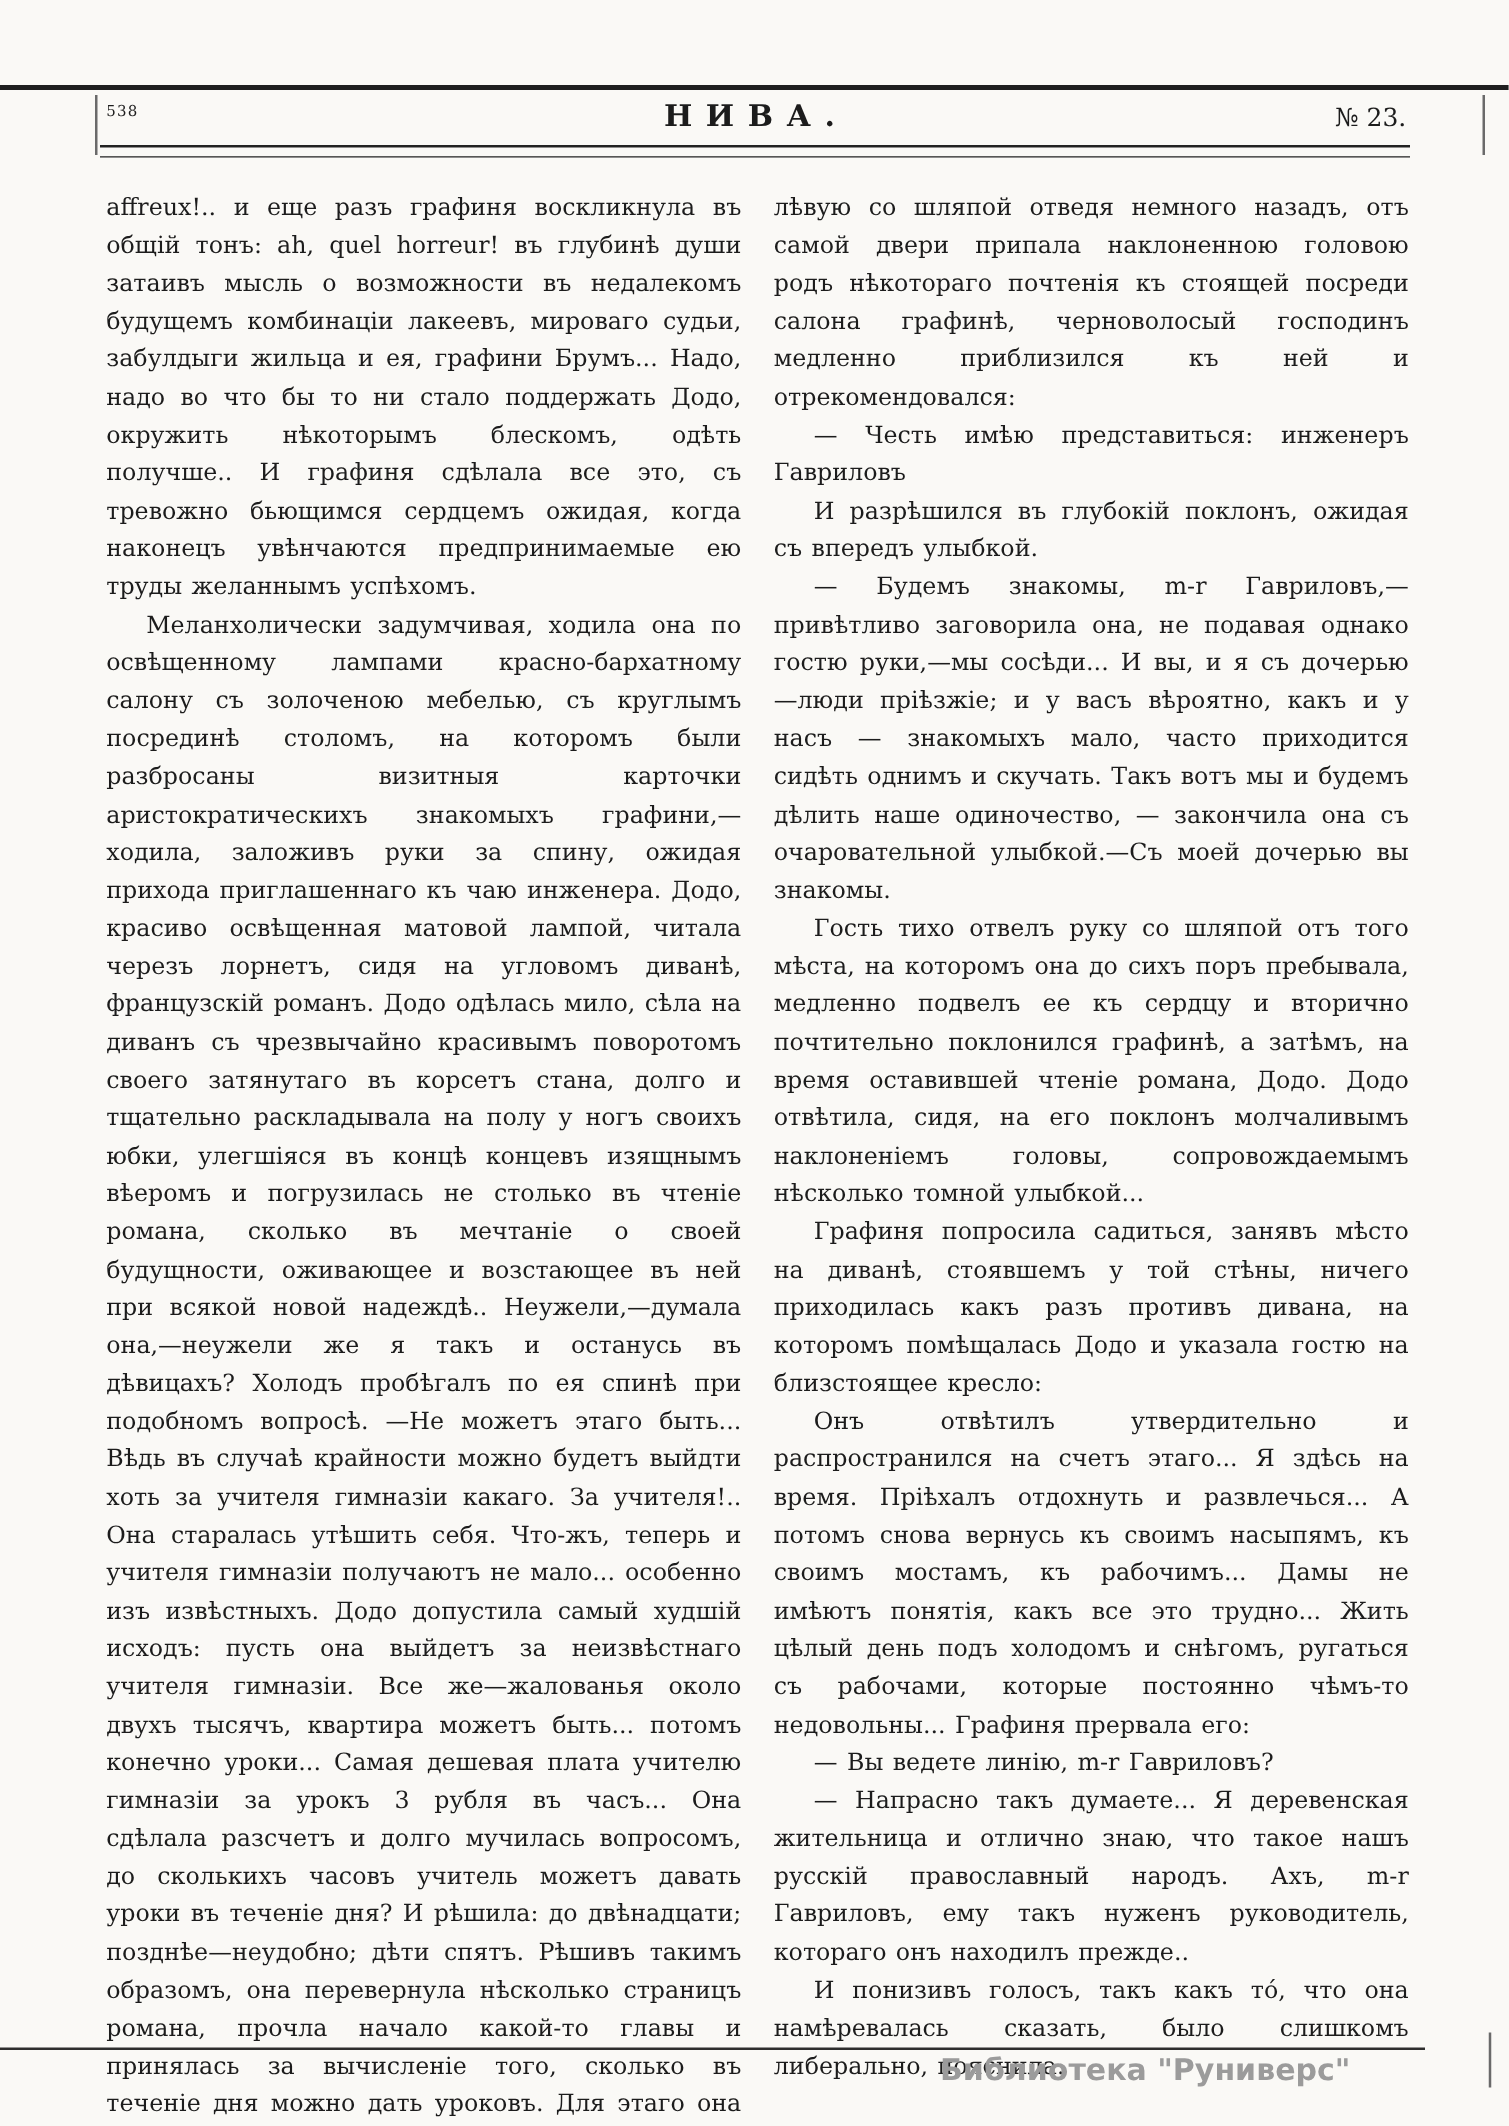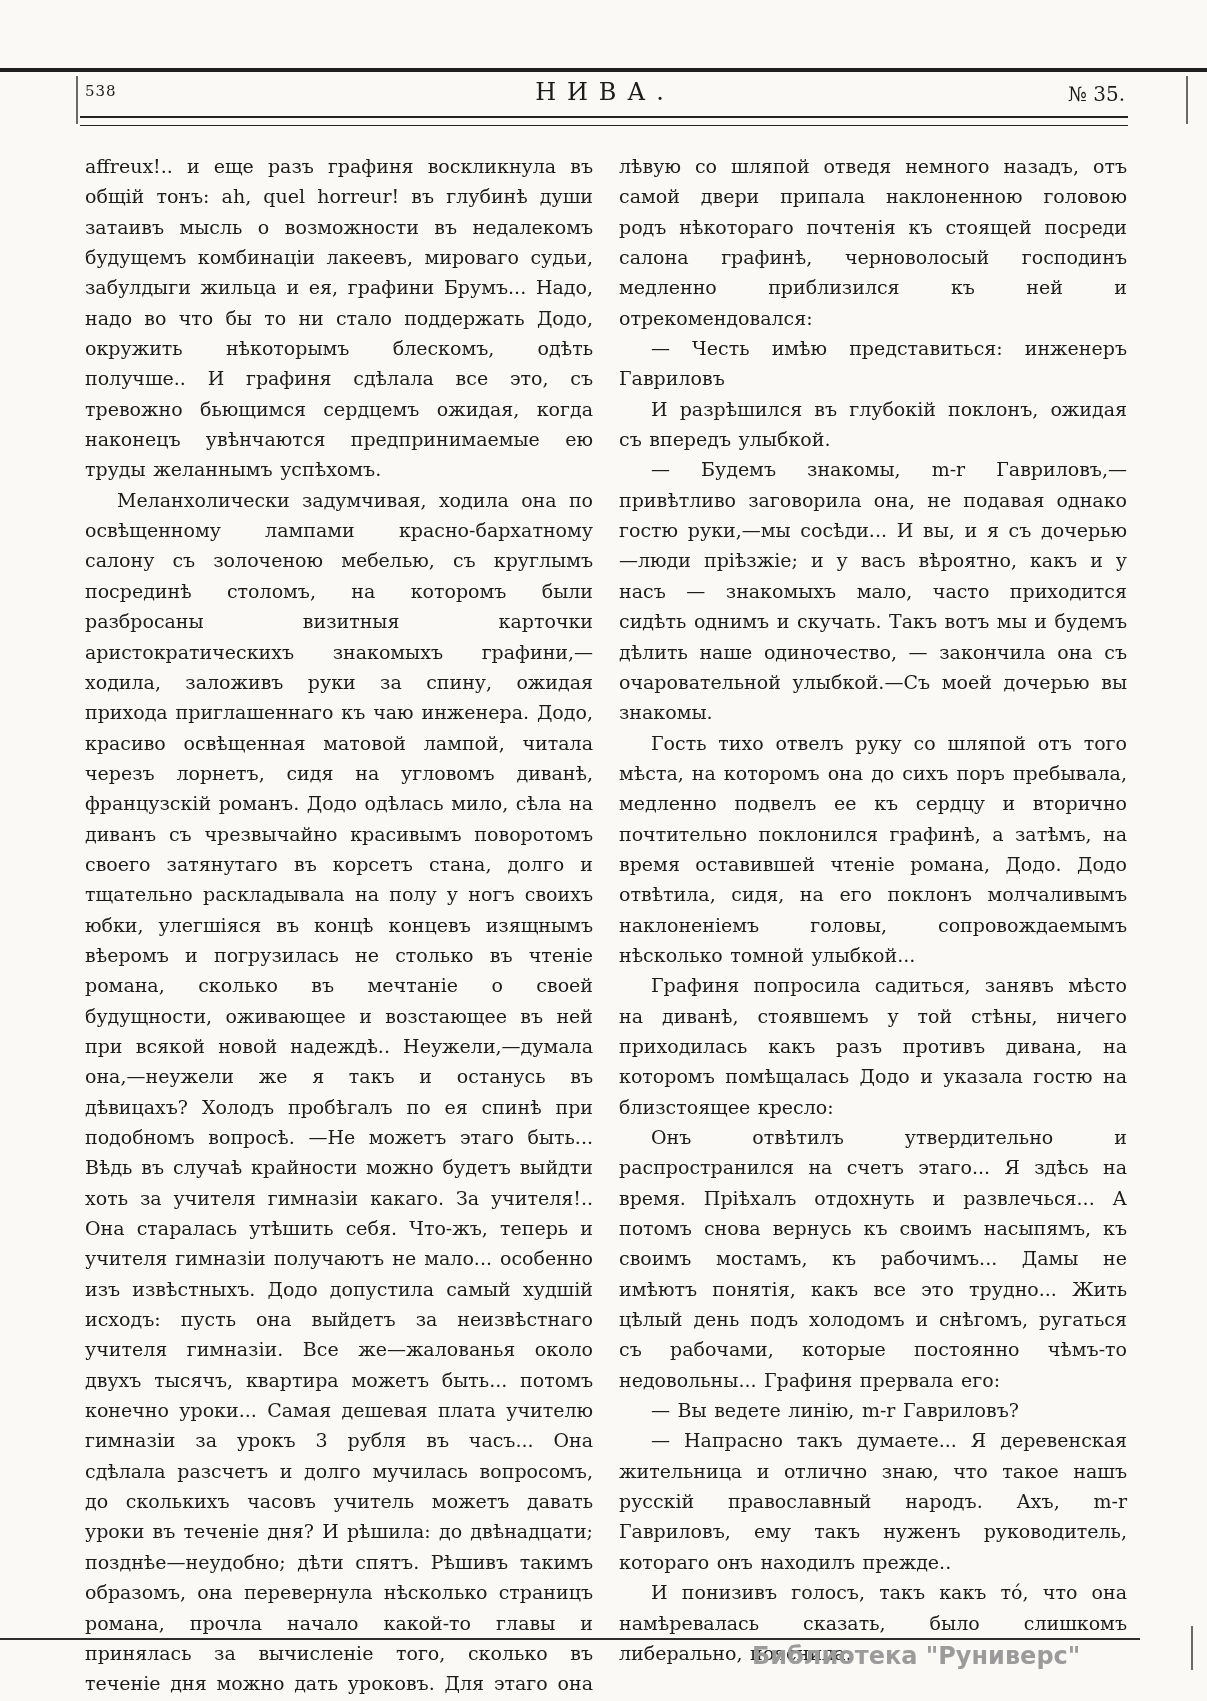--- a/index.html
+++ b/index.html
@@ -31,26 +31,26 @@
   .tick-bottom-right {
     position: absolute; left: 1191px; top: 1626px; width: 2px; height: 44px;
     background: #6a6a6a;
   }
   
   .header {
     position: absolute; left: 85px; top: 78px; width: 1040px; height: 34px;
   }
   .page-number {
     position: absolute; left: 0; top: 4px;
-    font-size: 15px; letter-spacing: 1px;
+    font-size: 12px; letter-spacing: 1px;
   }
   .journal-title {
     position: absolute; left: 0; right: 0; top: 0;
     text-align: center;
-    font-size: 24px; letter-spacing: 0.45em; font-weight: 400;
+    font-size: 24px; letter-spacing: 0.45em; font-weight: 700;
   }
   .issue-number {
     position: absolute; right: 0; top: 4px;
     font-size: 20px;
   }
   .rule-double {
     position: absolute; left: 80px; top: 116px; width: 1048px; height: 7px;
     border-top: 2px solid #222;
     border-bottom: 1px solid #222;
   }
@@ -80,21 +80,21 @@
 </head>
 <body>
 
 <div class="rule-top"></div>
 <div class="tick-left"></div>
 <div class="tick-right"></div>
 
 <div class="header">
   <span class="page-number">538</span>
   <span class="journal-title">НИВА.</span>
-  <span class="issue-number">№ 35.</span>
+  <span class="issue-number">№ 23.</span>
 </div>
 <div class="rule-double"></div>
 
 <div class="columns">
   <div class="col">
     <p class="first">affreux!.. и еще разъ графиня воскликнула въ общій тонъ: ah, quel horreur! въ глубинѣ души затаивъ мысль о возможности въ недалекомъ будущемъ комбинаціи лакеевъ, мироваго судьи, забулдыги жильца и ея, графини Брумъ... Надо, надо во что бы то ни стало поддержать Додо, окружить нѣкоторымъ блескомъ, одѣть получше.. И графиня сдѣлала все это, съ тревожно бьющимся сердцемъ ожидая, когда наконецъ увѣнчаются предпринимаемые ею труды желаннымъ успѣхомъ.</p>
     <p>Меланхолически задумчивая, ходила она по освѣщенному лампами красно-бархатному салону съ золоченою мебелью, съ круглымъ посрединѣ столомъ, на которомъ были разбросаны визитныя карточки аристократическихъ знакомыхъ графини,—ходила, заложивъ руки за спину, ожидая прихода приглашеннаго къ чаю инженера. Додо, красиво освѣщенная матовой лампой, читала черезъ лорнетъ, сидя на угловомъ диванѣ, французскій романъ. Додо одѣлась мило, сѣла на диванъ съ чрезвычайно красивымъ поворотомъ своего затянутаго въ корсетъ стана, долго и тщательно раскладывала на полу у ногъ своихъ юбки, улегшіяся въ концѣ концевъ изящнымъ вѣеромъ и погрузилась не столько въ чтеніе романа, сколько въ мечтаніе о своей будущности, оживающее и возстающее въ ней при всякой новой надеждѣ.. Неужели,—думала она,—неужели же я такъ и останусь въ дѣвицахъ? Холодъ пробѣгалъ по ея спинѣ при подобномъ вопросѣ. —Не можетъ этаго быть... Вѣдь въ случаѣ крайности можно будетъ выйдти хоть за учителя гимназіи какаго. За учителя!.. Она старалась утѣшить себя. Что-жъ, теперь и учителя гимназіи получаютъ не мало... особенно изъ извѣстныхъ. Додо допустила самый худшій исходъ: пусть она выйдетъ за неизвѣстнаго учителя гимназіи. Все же—жалованья около двухъ тысячъ, квартира можетъ быть... потомъ конечно уроки... Самая дешевая плата учителю гимназіи за урокъ 3 рубля въ часъ... Она сдѣлала разсчетъ и долго мучилась вопросомъ, до сколькихъ часовъ учитель можетъ давать уроки въ теченіе дня? И рѣшила: до двѣнадцати; позднѣе—неудобно; дѣти спятъ. Рѣшивъ такимъ образомъ, она перевернула нѣсколько страницъ романа, прочла начало какой-то главы и принялась за вычисленіе того, сколько въ теченіе дня можно дать уроковъ. Для этаго она вычла часы съ девяти до двухъ ежедневно на гимназію, два часа на обѣдъ и разъѣзды изъ дома въ домъ и такимъ образомъ нашла, что въ день ея будущій супругъ можетъ дать до восьми приватныхъ уроковъ и такимъ образомъ заработать до 24 рублей, считая продолжительность урока въ часъ, а цѣну въ три рубля... Въ мѣсяцъ это составитъ 700 рублей... что-жь, это еще ничего... А отдыхъ? отдыхъ лѣтомъ, рѣшила она, у maman въ деревнѣ. Право, въ случаѣ этотъ инженеръ не удастся, выйду и за учителя... Продолжительный звонъ электрическаго колокольчика прервалъ нить размышленій матери и дочери. Мать остановилась ходить взадъ и впередъ по залу, а дочь еще прилежнѣе припала къ читаемому роману, попрежнему красиво освѣщенная свѣтомъ лампы, держа у глазъ неизмѣнный золотой лорнетъ. Въ двери салона постучали.</p>
 
   </div>
   <div class="col">

